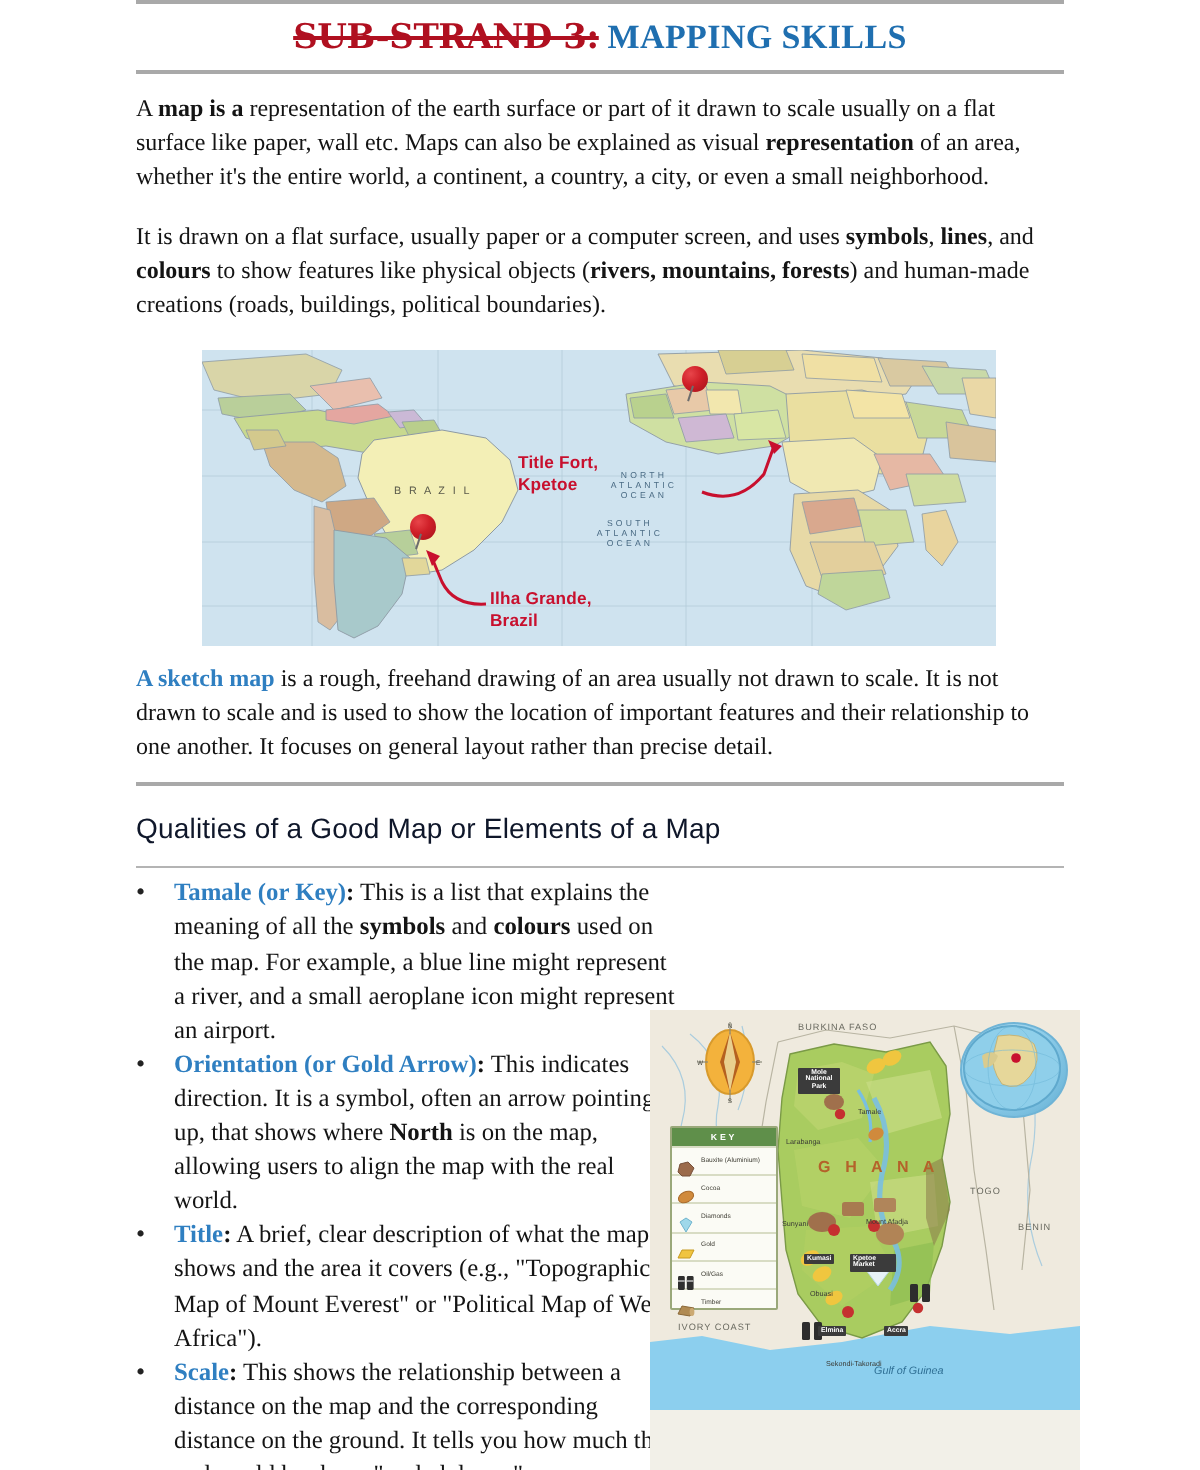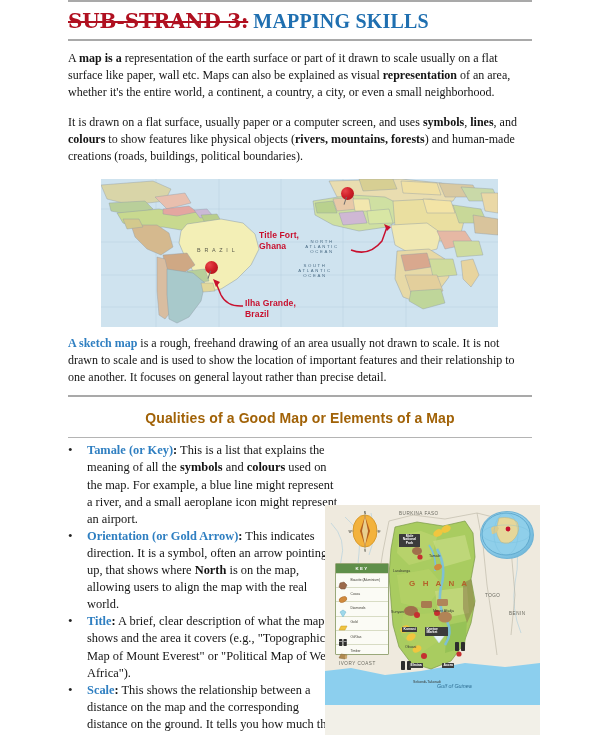--- a/index.html
+++ b/index.html
@@ -38,47 +38,46 @@
   }
   .rule-thin {
     height: 1px;
     background: #b4b4b4;
     border: 0;
     margin: 0;
   }
 
   
   .strand-head {
-    text-align: left;
+    text-align: center;
     font-family: "Liberation Serif", "DejaVu Serif", serif;
-    font-size: 20px;
+    font-size: 17px;
     font-weight: bold;
     padding: 7px 0 6px 0;
     letter-spacing: 0.1px;
   }
   .strand-num {
     color: #b01020;
     text-decoration: line-through;
     text-decoration-color: #b01020;
     text-decoration-thickness: 1.5px;
     font-family: "DejaVu Serif", "Liberation Serif", serif;
     letter-spacing: -0.2px;
   }
   .strand-title {
     color: #1f6fb0;
     font-weight: bold;
     letter-spacing: 0.2px;
   }
 
   .section-head {
-    text-align: center;
     font-family: "Liberation Sans", "DejaVu Sans", sans-serif;
     font-size: 14px;
-    font-weight: bold;
-    color: #a16207;
+    font-weight: normal;
+    color: #0f172a;
     padding: 13px 0 11px 0;
     letter-spacing: 0.1px;
   }
 
   
   p.para {
     font-size: 12px;
     line-height: 1.42;
     margin: 0;
     text-align: left;
@@ -391,21 +390,21 @@
           <span class="head"></span>
           <span class="needle"></span>
         </div>
         <div class="pin" style="left:104px; top:82px;">
           <span class="head"></span>
           <span class="needle"></span>
         </div>
 
         <div class="map-annot" style="left:158px; top:51px;">
           <div>Title Fort,</div>
-          <div>Ghana</div>
+          <div>Kpetoe</div>
         </div>
         <div class="map-annot" style="left:144px; top:119px;">
           <div>Ilha Grande,</div>
           <div>Brazil</div>
         </div>
 
       </div>
     </div>
 
     <div class="pblock3">

